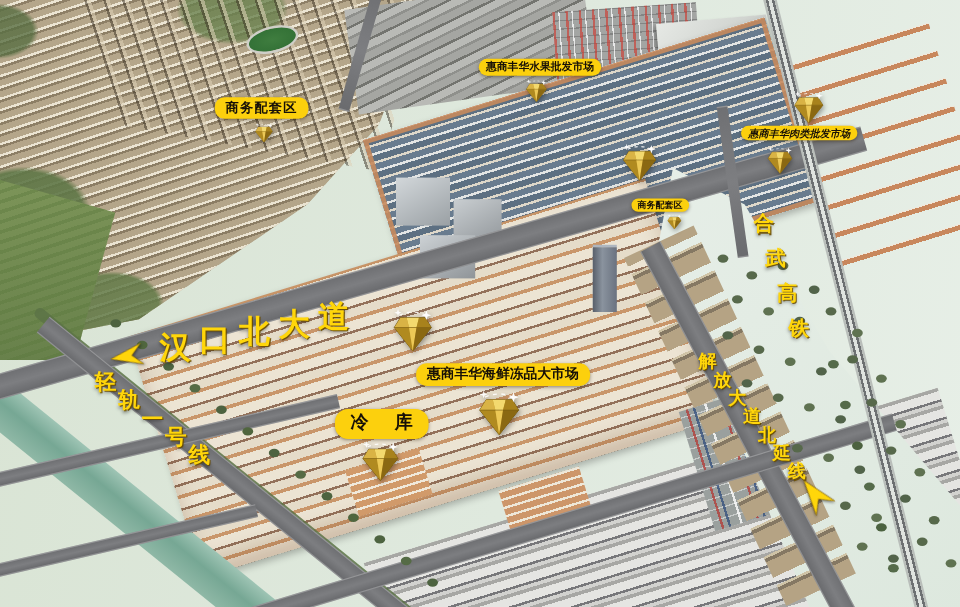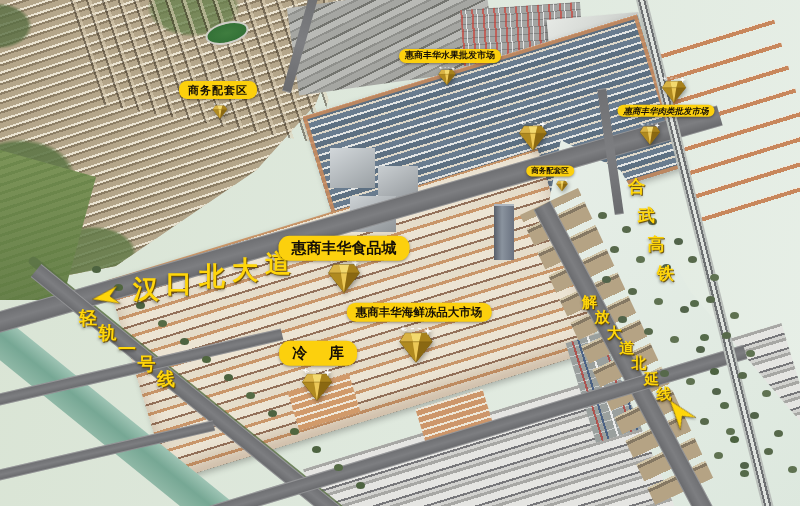--- a/index.html
+++ b/index.html
@@ -253,17 +253,16 @@
       <use href="#gem"></use>
     </svg>
   <svg class="gem" style="left:317px;top:385px" width="31" height="37" viewBox="0 0 64 76">
       <use href="#gem"></use>
     </svg>
 
   <div class="tag t11" style="left:218px;top:90px">商务配套区</div>
   <div class="tag t9" style="left:450px;top:56px">惠商丰华水果批发市场</div>
   <div class="tag t8" style="left:666px;top:111px">惠商丰华肉类批发市场</div>
   <div class="tag t7" style="left:550px;top:171px">商务配套区</div>
-  <div class="tag t15" style="left:344px;top:248px">惠商丰华食品城</div>
   <div class="tag t12" style="left:419px;top:312px">惠商丰华海鲜冻品大市场</div>
   <div class="tag t15 sp" style="left:318px;top:353px">冷 库</div>
 
 </div>
 
 </body></html>

